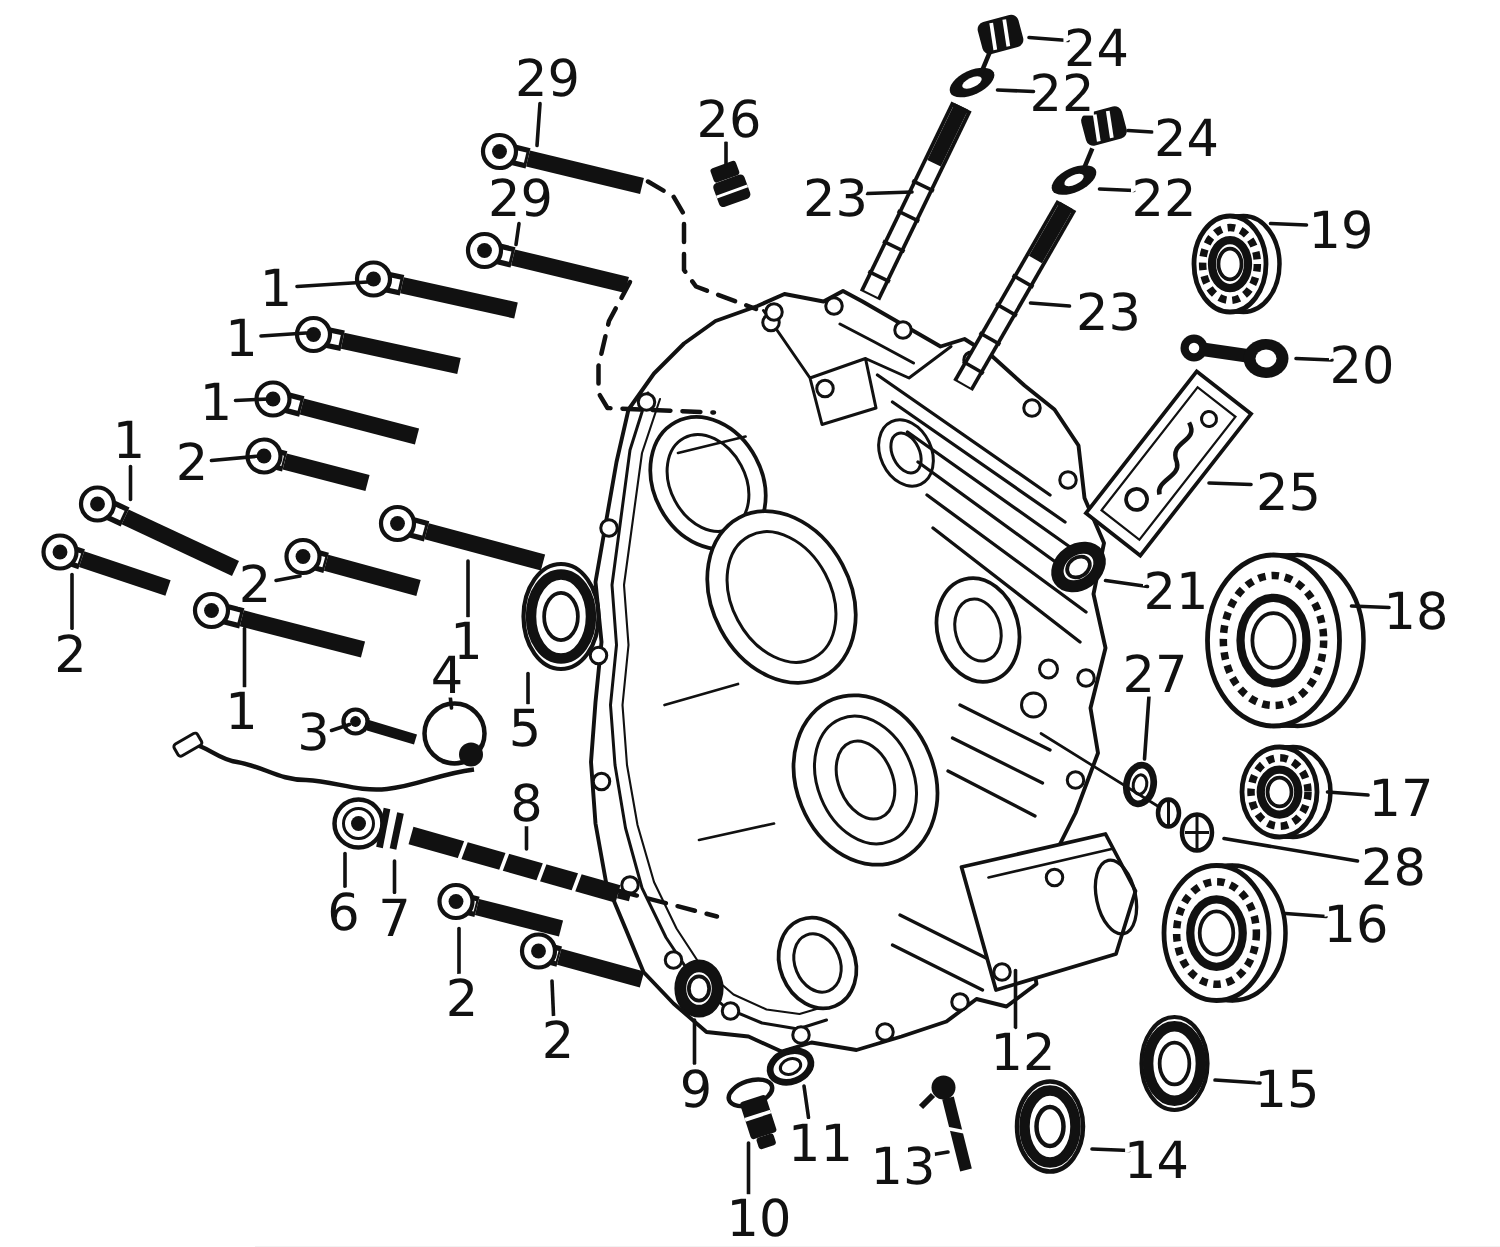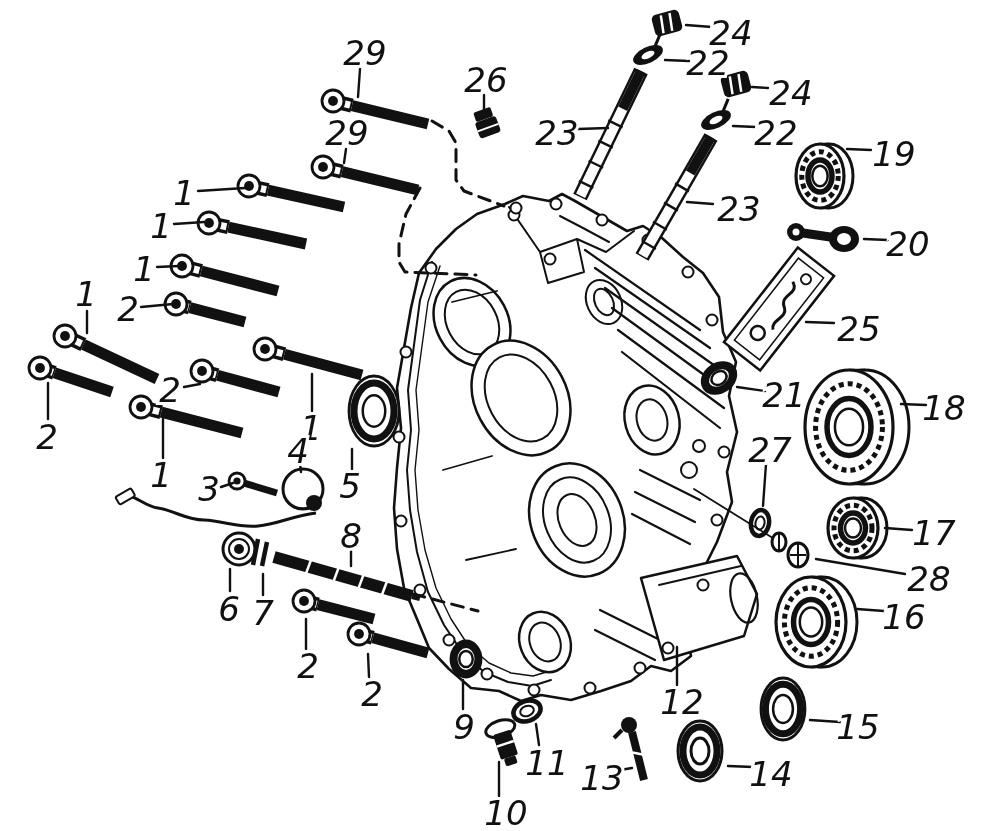--- a/index.html
+++ b/index.html
@@ -1,20 +1,19 @@
 <!DOCTYPE html>
 <html><head>
 <meta charset="utf-8">
 <style>
   html,body{margin:0;padding:0;background:#e8e8e8;}
   #stage{
     position:relative;width:1000px;height:831px;margin:0 auto;
     background:#ffffff;overflow:hidden;
     font-family:"DejaVu Sans","Liberation Sans",sans-serif;
-    font-style:italic;
   }
   svg text{font-family:"DejaVu Sans","Liberation Sans",sans-serif;}
 </style>
 </head>
 <body>
 
 <div id="stage">
 <svg id="diagram-svg" width="1000" height="831" viewBox="0 0 1000 831">
 
   <rect x="0" y="0" width="1000" height="831" fill="#ffffff"></rect>

